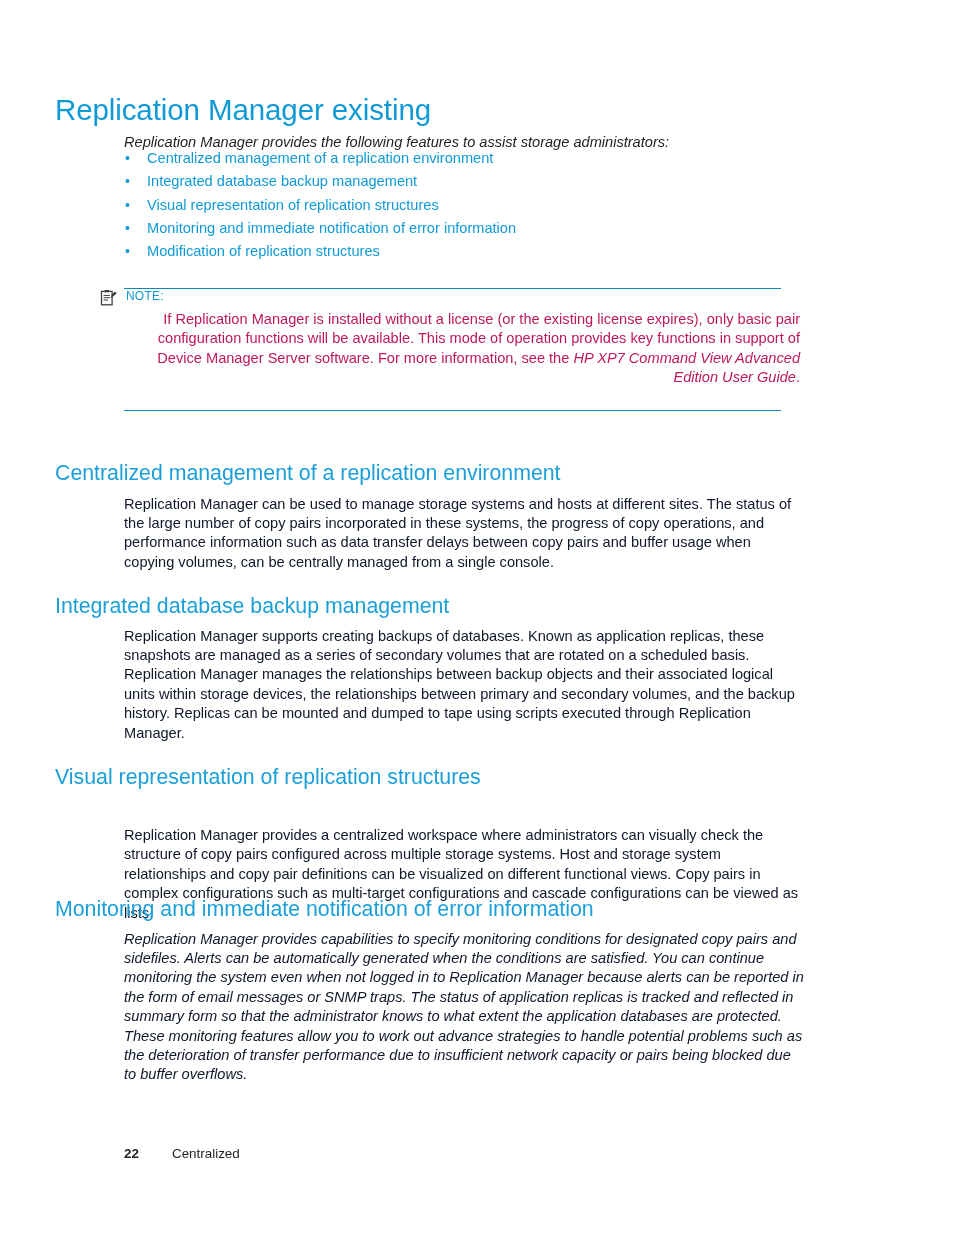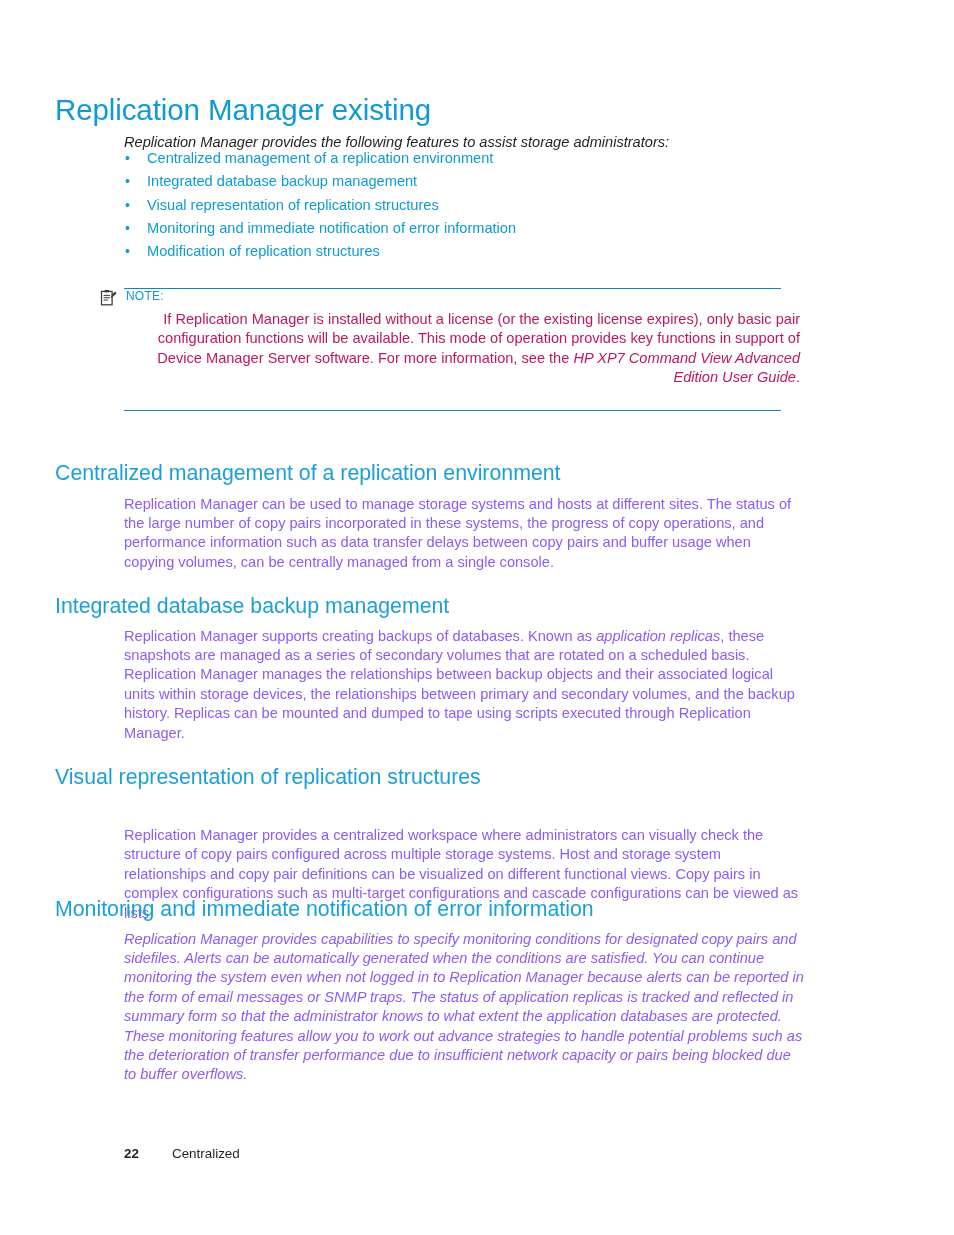--- a/index.html
+++ b/index.html
@@ -130,24 +130,24 @@
     color: #1a9fd9;
     line-height: 1.15;
     white-space: nowrap;
   }
   .section-body {
     position: absolute;
     left: 124px;
     width: 680px;
     font-size: 14.6px;
     line-height: 19.4px;
-    color: #8b5cf6;
+    color: #0f172a;
     text-align: left;
   }
-  .section-body .it { font-style: italic; }
+  .section-body .it { }
 
   #sec-0-h { top: 443px; }
   #sec-0-b { top: 480px; width: 678px; }
   #sec-1-h { top: 576px; }
   #sec-1-b { top: 612px; width: 680px; }
   #sec-2-h { top: 747px; }
   #sec-2-b { top: 779px; width: 682px; margin-top: 47px; }
   #sec-3-h { top: 879px; }
   #sec-3-b { top: 915px; width: 680px; font-style: italic; }
 

